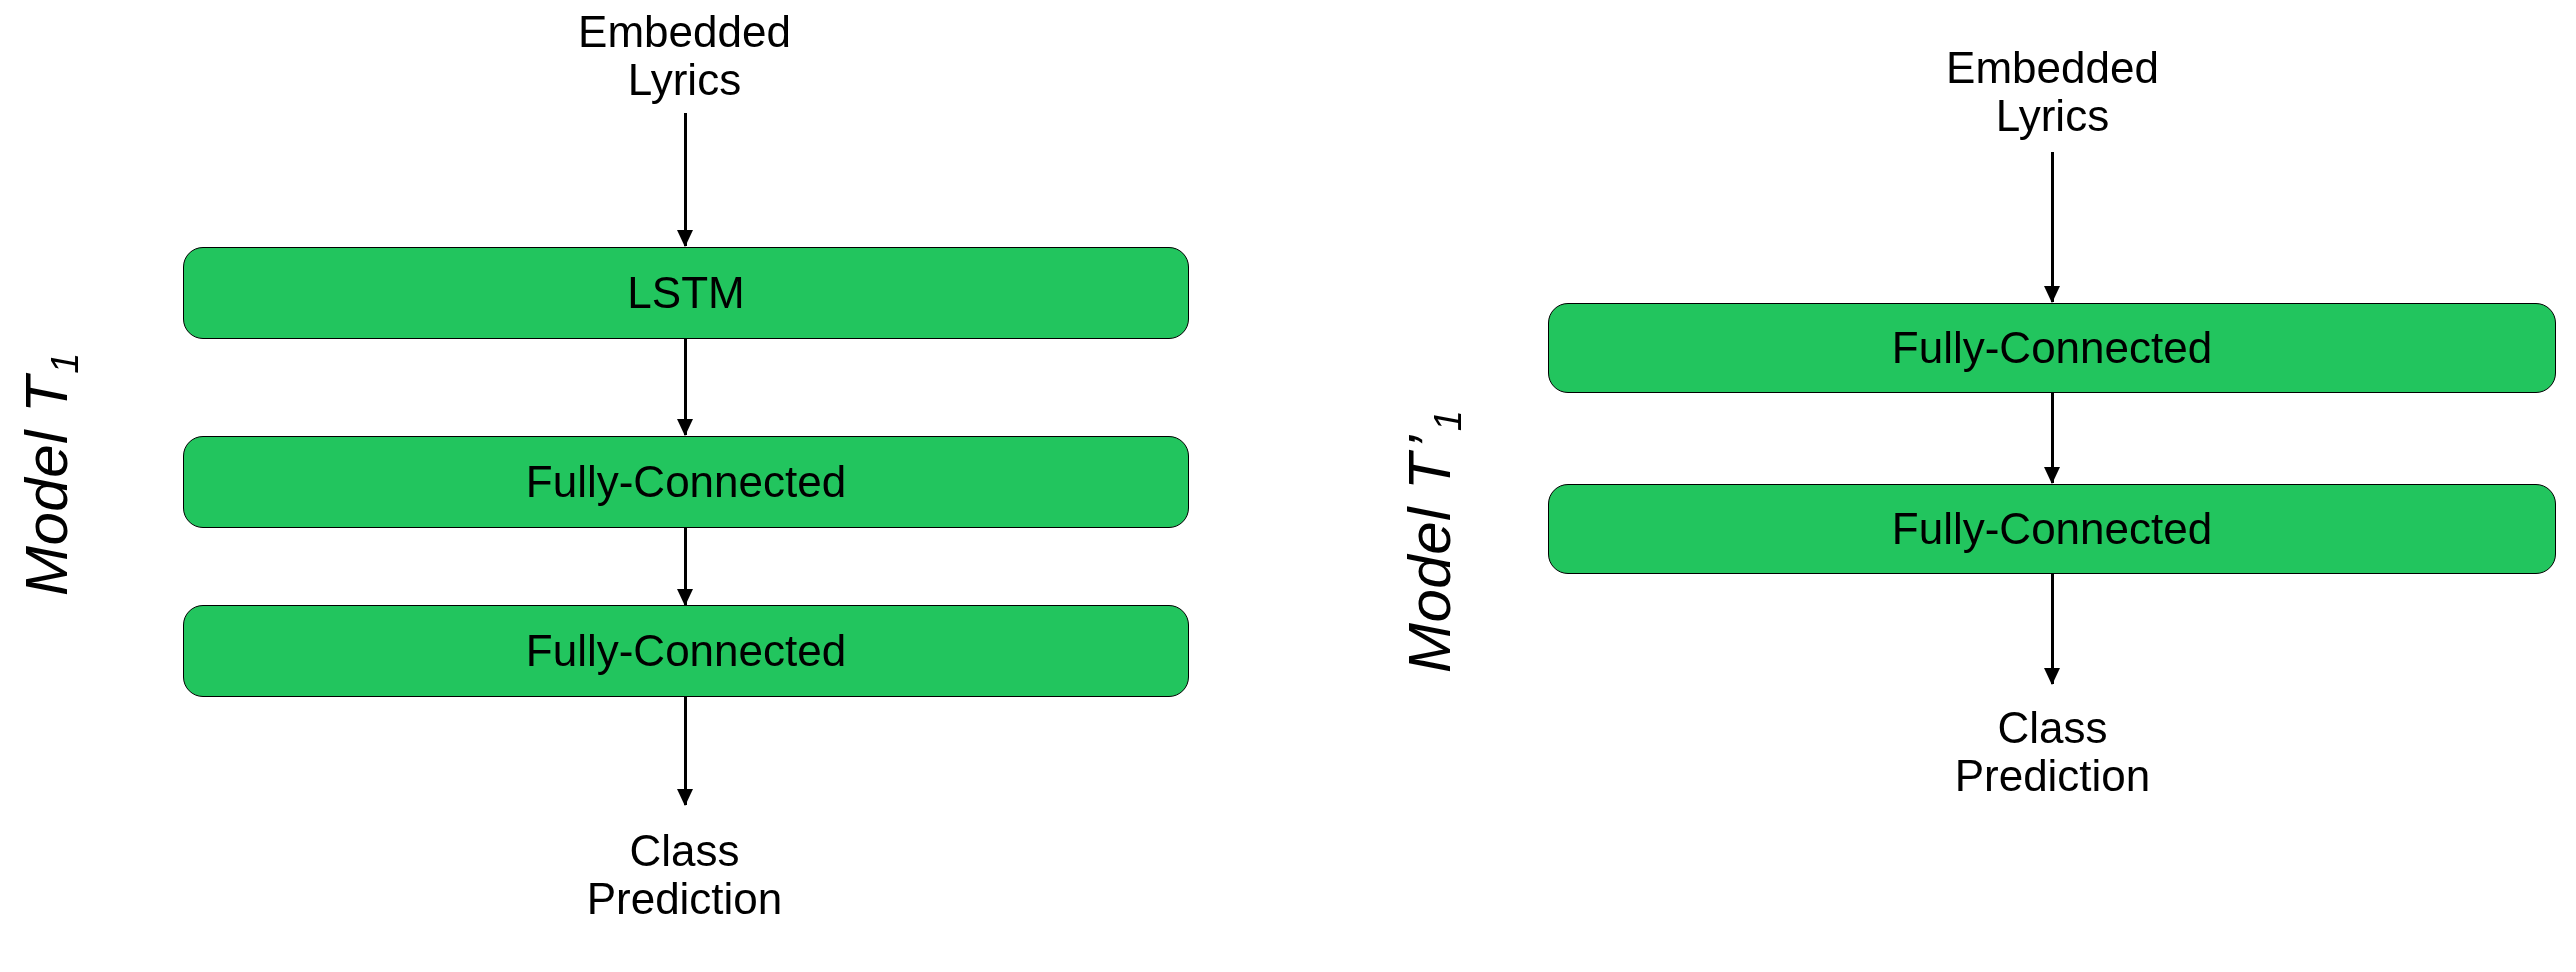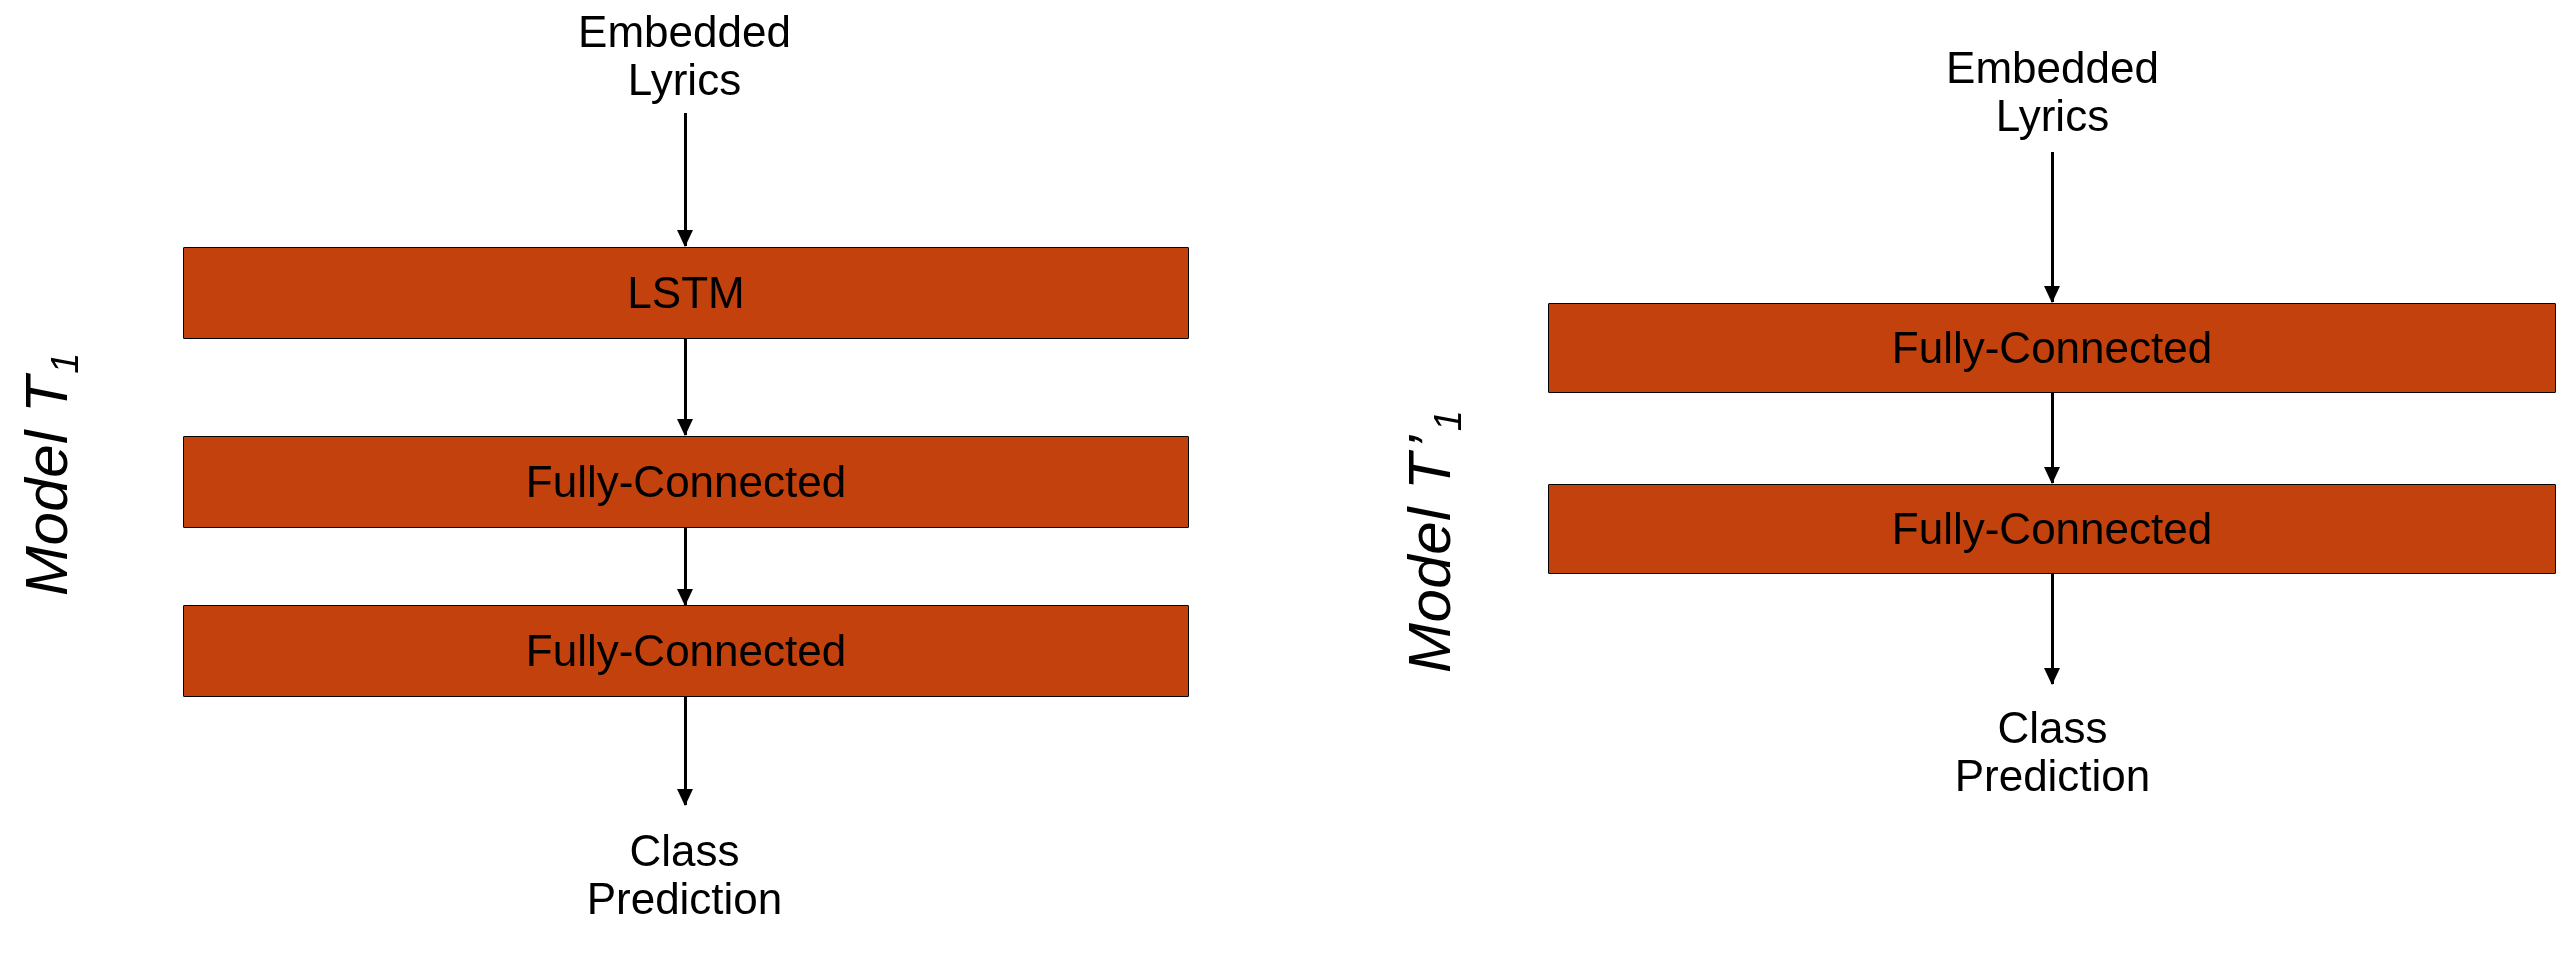--- a/index.html
+++ b/index.html
@@ -56,23 +56,23 @@
     font-size: 44px;
     line-height: 1.10;
     white-space: nowrap;
   }
   .io-text .ln { display: block; }
 
   
   .layer-box {
     position: absolute;
     box-sizing: border-box;
-    background: #c2410c;
+    background: #22c55e;
     border: 1.9px solid #000000;
-    border-radius: 1px;
+    border-radius: 20px;
     display: flex;
     align-items: center;
     justify-content: center;
     font-size: 44px;
     line-height: 1;
     white-space: nowrap;
   }
 
   
   .arrow {

